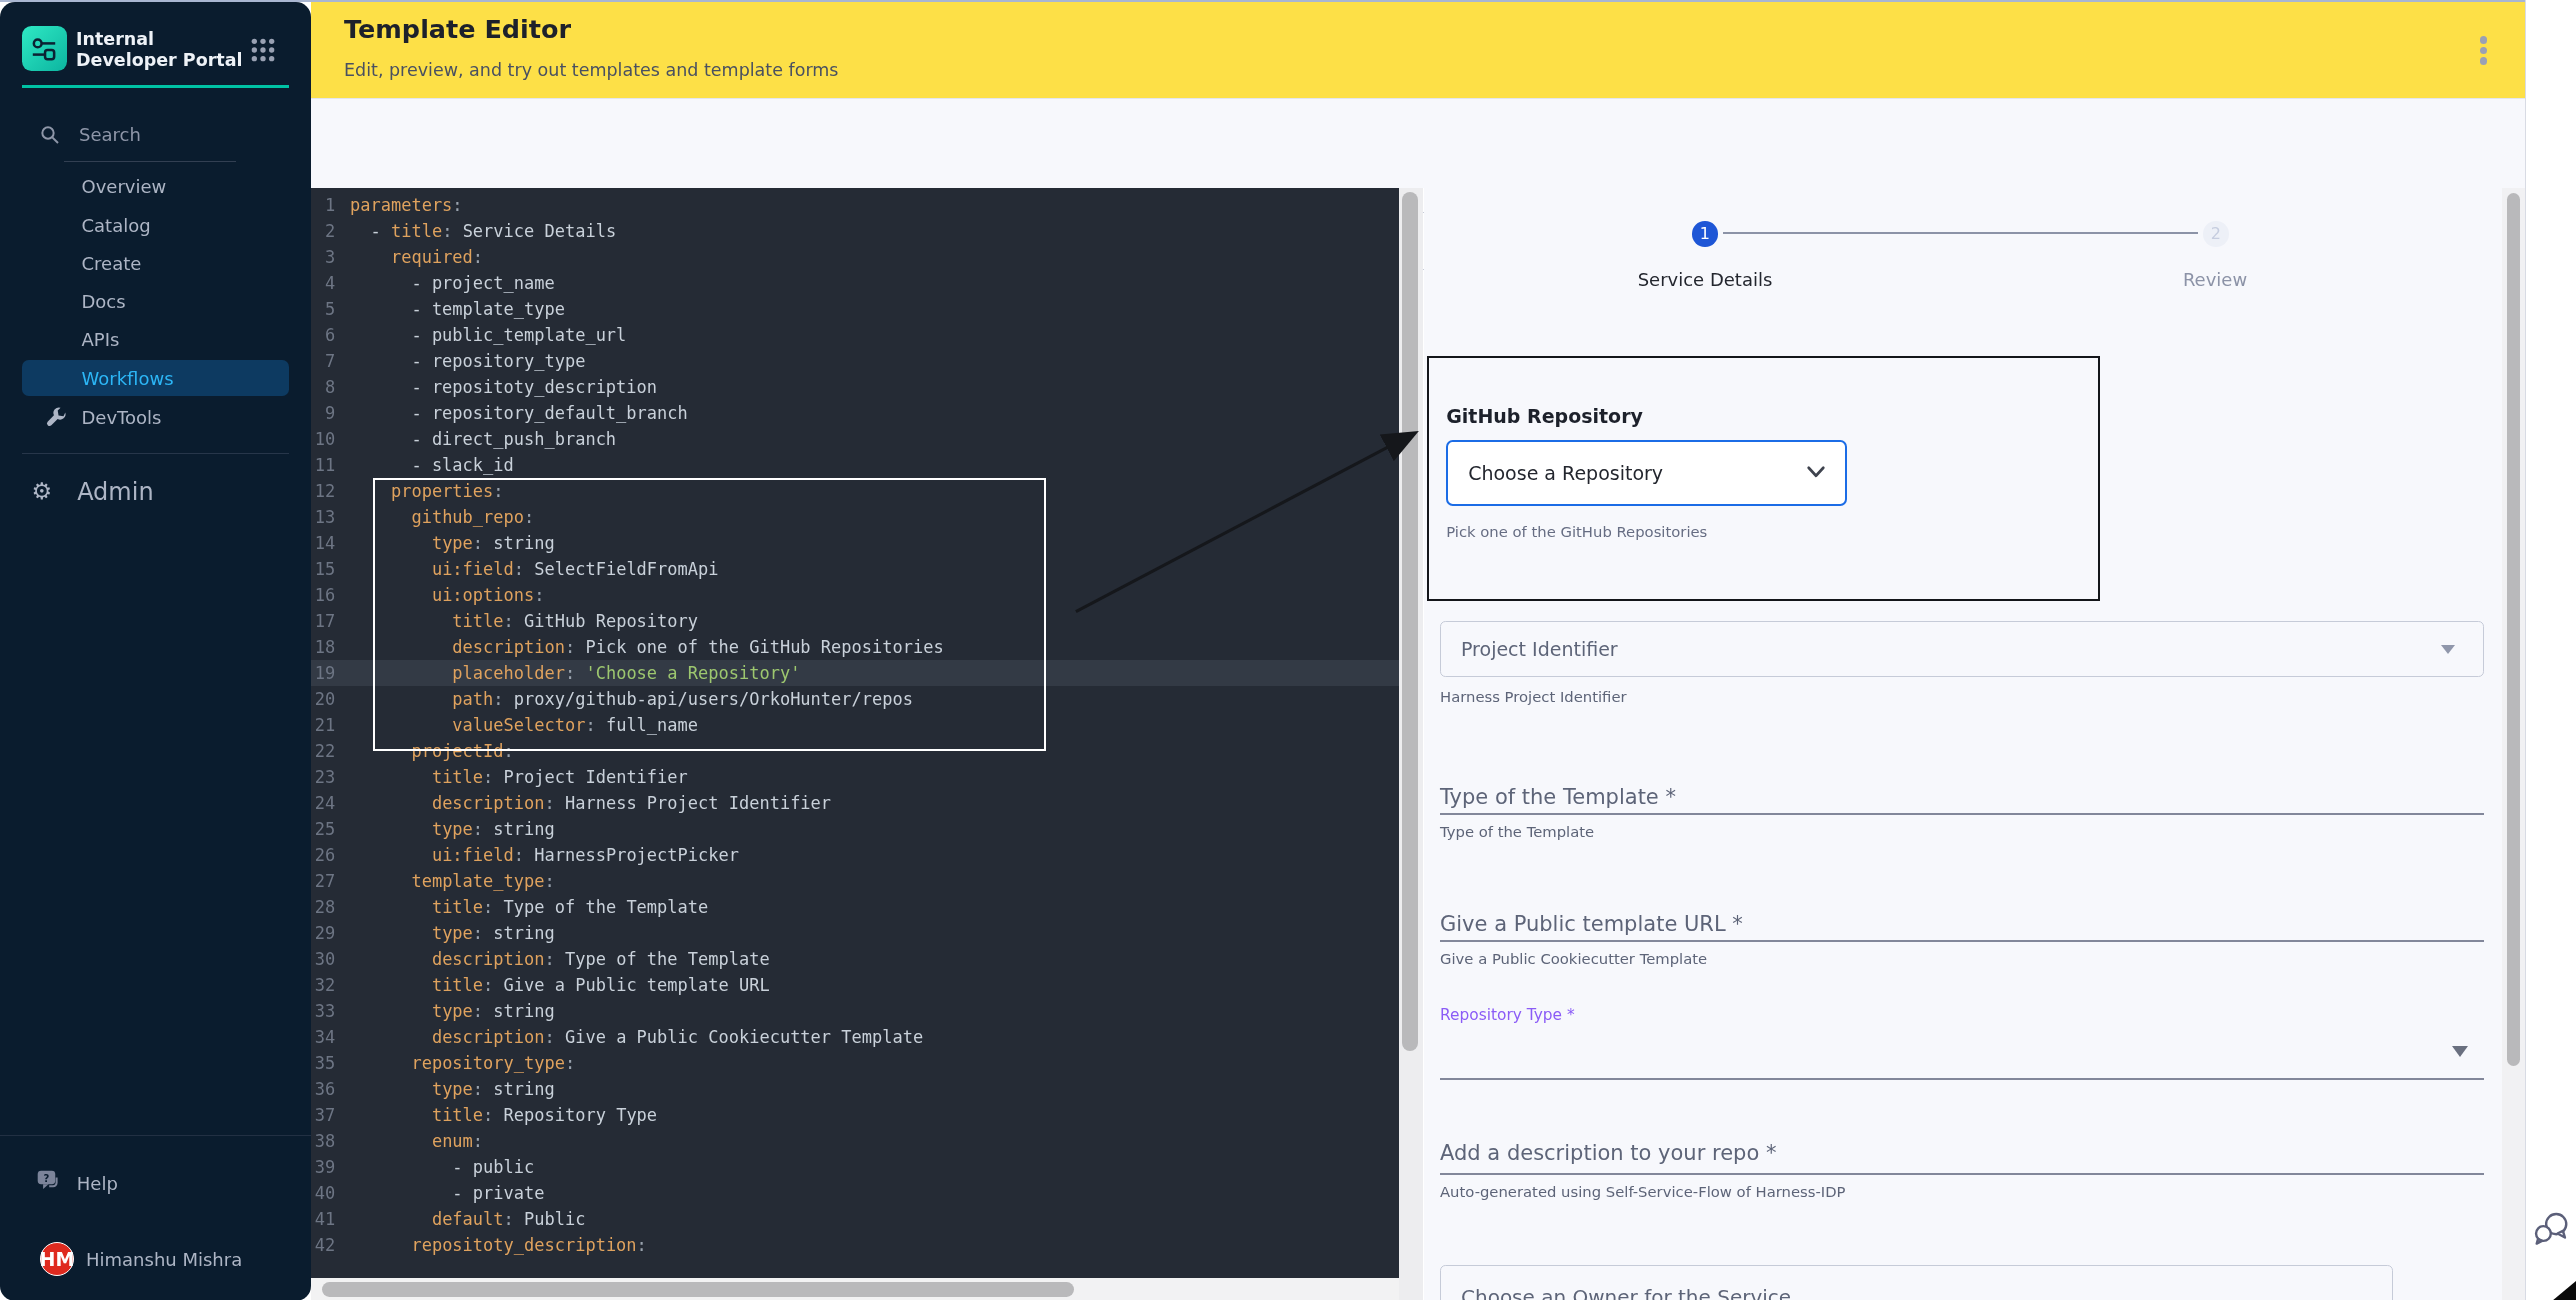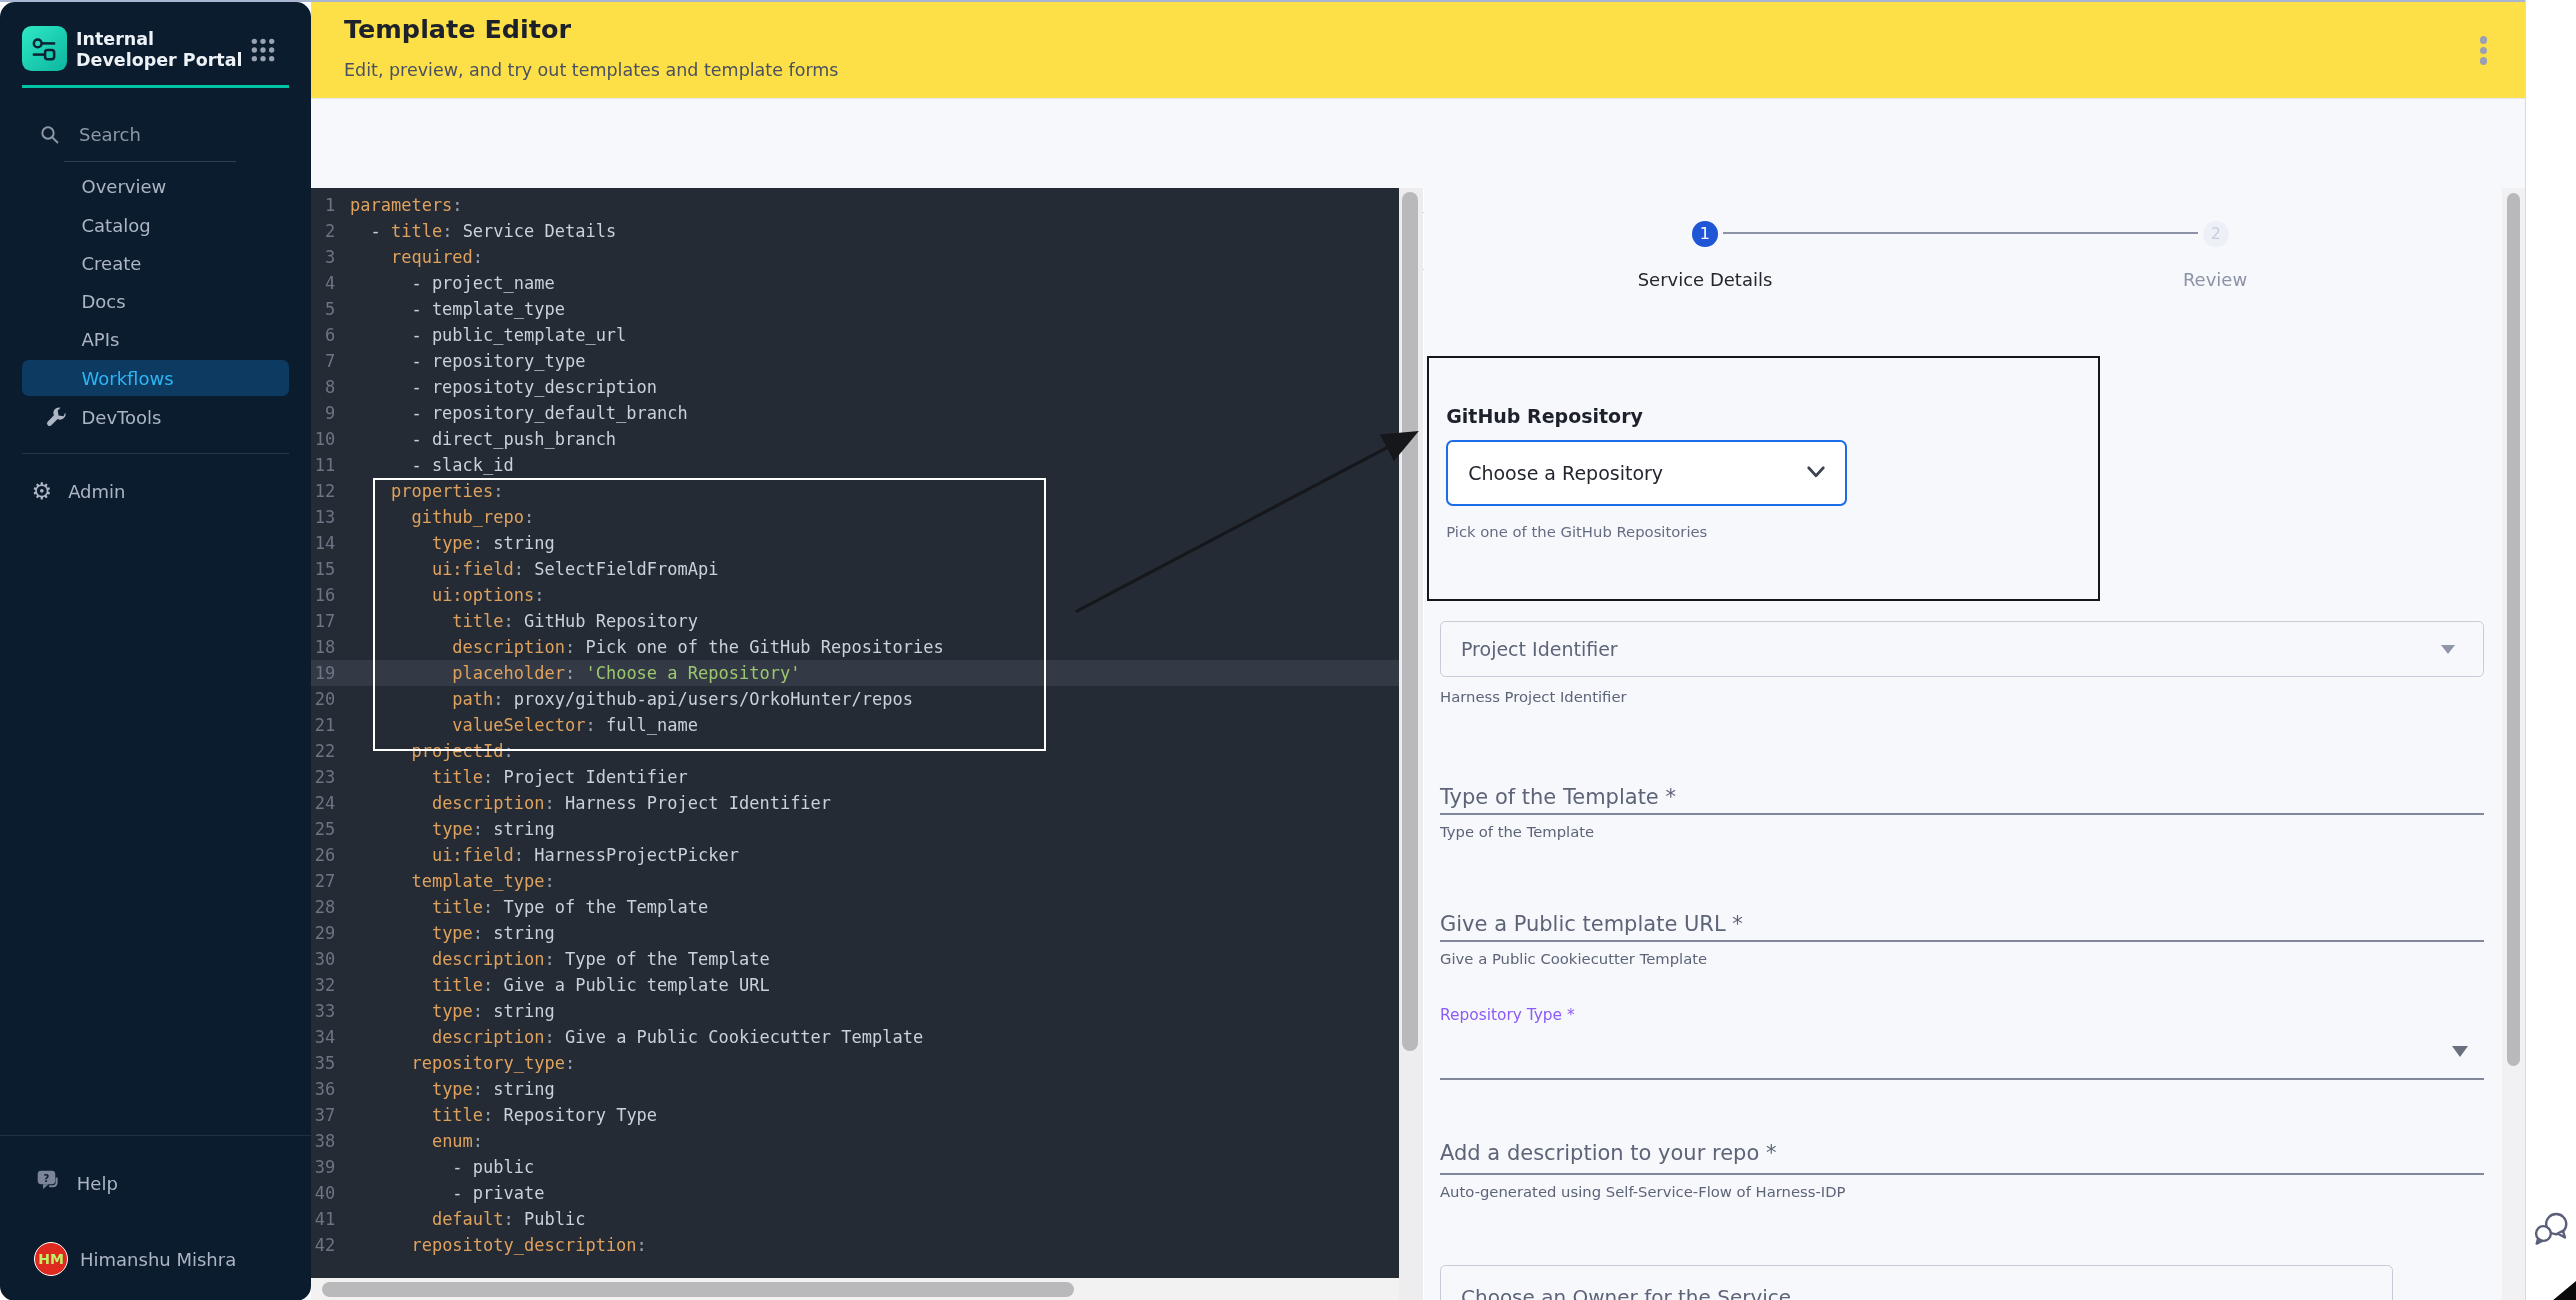--- a/index.html
+++ b/index.html
@@ -20,26 +20,26 @@
   .search-rule { position:absolute; left:64px; top:159px; width:172px; height:1.3px; background:#323f52; }
   .nav-item { position:absolute; left:21.5px; width:267px; height:36px; display:flex; align-items:center; color:#adb5c5; font-size:18px; cursor:pointer; border-radius:6.7px; }
   .nav-item .txt { margin-left:60px; }
   .nav-item.active { background:#0d3a61; }
   .nav-item.active .txt { color:#2cb6f6; }
   .nav-item .ic { position:absolute; left:20px; width:29.5px; display:flex; justify-content:center; }
   .nav-item.with-icon .txt { margin-left:60px; }
   .side-rule { position:absolute; left:21.5px; top:451px; width:267px; height:1.3px; background:#27364a; }
   .admin-item { position:absolute; left:21.5px; top:472px; width:267px; height:35px; display:flex; align-items:center; cursor:pointer; }
   .admin-item .gear { color:#aeb6c6; font-size:23px; margin-left:10px; line-height:1; }
-  .admin-item .txt { color:#adb5c5; font-size:18px; margin-left:16px; }
+  .admin-item .txt { color:#adb5c5; font-size:24px; margin-left:25px; }
   .bottom-rule { position:absolute; left:0; top:1133px; width:311px; height:1.3px; background:#223043; }
   .help-item { position:absolute; left:35px; top:1164px; width:228px; height:34px; display:flex; align-items:center; gap:14.8px; cursor:pointer; }
   .help-item .txt { color:#adb5c5; font-size:18px; }
   .user-item { position:absolute; left:34px; top:1239px; width:255px; height:36px; display:flex; align-items:center; gap:12px; cursor:pointer; }
-  .avatar { width:34px; height:34px; border-radius:50%; background:#df2a1f; color:#bef264; font-size:14px; font-weight:bold; display:flex; align-items:center; justify-content:center; border:1.3px solid #fff; }
+  .avatar { width:34px; height:34px; border-radius:50%; background:#df2a1f; color:#ffffff; font-size:19px; font-weight:bold; display:flex; align-items:center; justify-content:center; border:1.3px solid #fff;margin-left:6px; }
   .user-item .txt { color:#adb5c5; font-size:18px; }
 
   
   .header { position:absolute; left:311px; top:2px; width:2265px; height:96px; background:#fde047; }
   .page-title { position:absolute; left:33px; top:12px; color:#1d212b; font-size:25.5px; font-weight:bold; }
   .page-sub { position:absolute; left:33px; top:58px; color:#495061; font-size:17.5px; }
   .kebab { position:absolute; left:2470px; top:35px; width:27px; height:31px; cursor:pointer; display:flex; flex-direction:column; align-items:center; justify-content:space-between; padding:1.3px 0; }
   .kebab span { width:7.4px; height:7.4px; border-radius:50%; background:#9aa0b4; }
   .header-rule { position:absolute; left:311px; top:98px; width:2265px; height:1.3px; background:#e3e6ee; }
 

